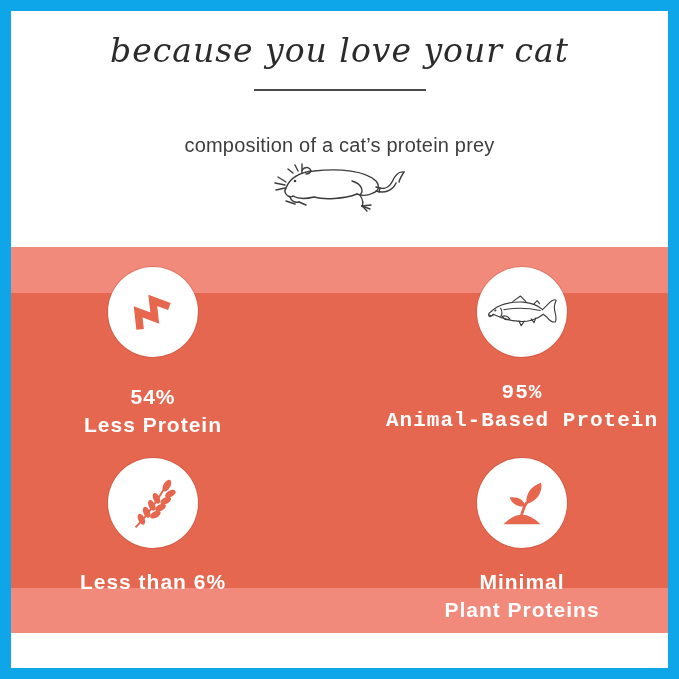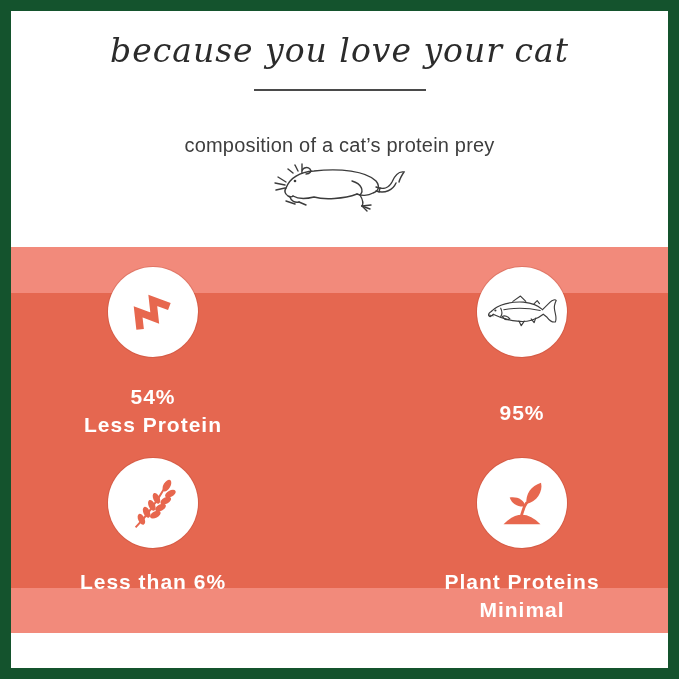--- a/index.html
+++ b/index.html
@@ -1,21 +1,21 @@
 <!DOCTYPE html>
 <html><head>
 <meta charset="utf-8">
 <style>
   * { margin:0; padding:0; box-sizing:border-box; }
   html,body { width:679px; height:679px; }
   body { font-family:"Liberation Sans", sans-serif; background:#fff; }
 
   .frame {
     position:relative; width:679px; height:679px;
-    background:#14532d;
+    background:#0ea5e9;
   }
   .inner {
     position:absolute; left:11px; top:11px; right:11px; bottom:11px;
     background:#FFFFFF; overflow:hidden;
   }
 
   
   .band { position:absolute; left:0; right:0; }
   .band-light-a { top:236px; height:46px;  background:#F28A7B; }
   .band-dark    { top:282px; height:295px; background:#E56750; }
@@ -59,21 +59,21 @@
   .c3 { left:97px;  top:447px; }
   .c4 { left:466px; top:447px; }
 
   
   .stat-text {
     position:absolute; width:300px; text-align:center;
     color:#FFFFFF; font-weight:bold; font-size:21px;
     letter-spacing:1px; line-height:28px; z-index:2;
   }
   .t1 { left:-8px;  top:372px; }
-  .t2 { left:361px; top:388px; }
+  .t2 { left:361px; top:368px;font-family:Liberation Mono, monospace; }
   .t3 { left:-8px;  top:557px; }
   .t4 { left:361px; top:557px; }
 
   svg { display:block; }
 </style>
 </head>
 <body>
 
 <div class="frame">
   <div class="inner">
@@ -170,20 +170,21 @@
 
             <path d="M26,20 C42,17 60,18 74,21"></path>
 
             <circle cx="15" cy="21" r="1.4" fill="#3C3C3C" stroke="none"></circle>
           </g>
         </svg>
       </span>
     </div>
     <div class="stat-text t2">
       <div>95%</div>
+      <div>Animal-Based Protein</div>
     </div>
 
     <div class="stat-circle c3">
       <span>
         <svg width="58" height="58" viewBox="0 0 100 100">
           <path d="M20,92 C38,74 58,46 76,14" fill="none" stroke="#E7674E" stroke-width="3.5"></path>
           <g fill="#E7674E">
             <ellipse cx="74" cy="20" rx="6" ry="11" transform="rotate(30 74 20)"></ellipse>
             <ellipse cx="80" cy="34" rx="5.5" ry="10" transform="rotate(62 80 34)"></ellipse>
             <ellipse cx="72" cy="46" rx="5.5" ry="10" transform="rotate(62 72 46)"></ellipse>
@@ -207,18 +208,18 @@
           <g fill="#E7674E">
             <path d="M17,88 Q50,54 83,88 Z"></path>
             <path d="M47,84 C49,72 50,62 58,50" fill="none" stroke="#E7674E" stroke-width="5" stroke-linecap="round"></path>
             <path d="M58,52 C56,34 66,20 84,14 C88,30 76,48 58,52 Z"></path>
             <path d="M56,56 C44,58 32,52 28,40 C42,38 54,44 56,56 Z"></path>
           </g>
         </svg>
       </span>
     </div>
     <div class="stat-text t4">
+      <div>Minimal</div>
       <div>Plant Proteins</div>
-      <div>Minimal</div>
     </div>
 
   </div>
 </div>
 
 </body></html>

